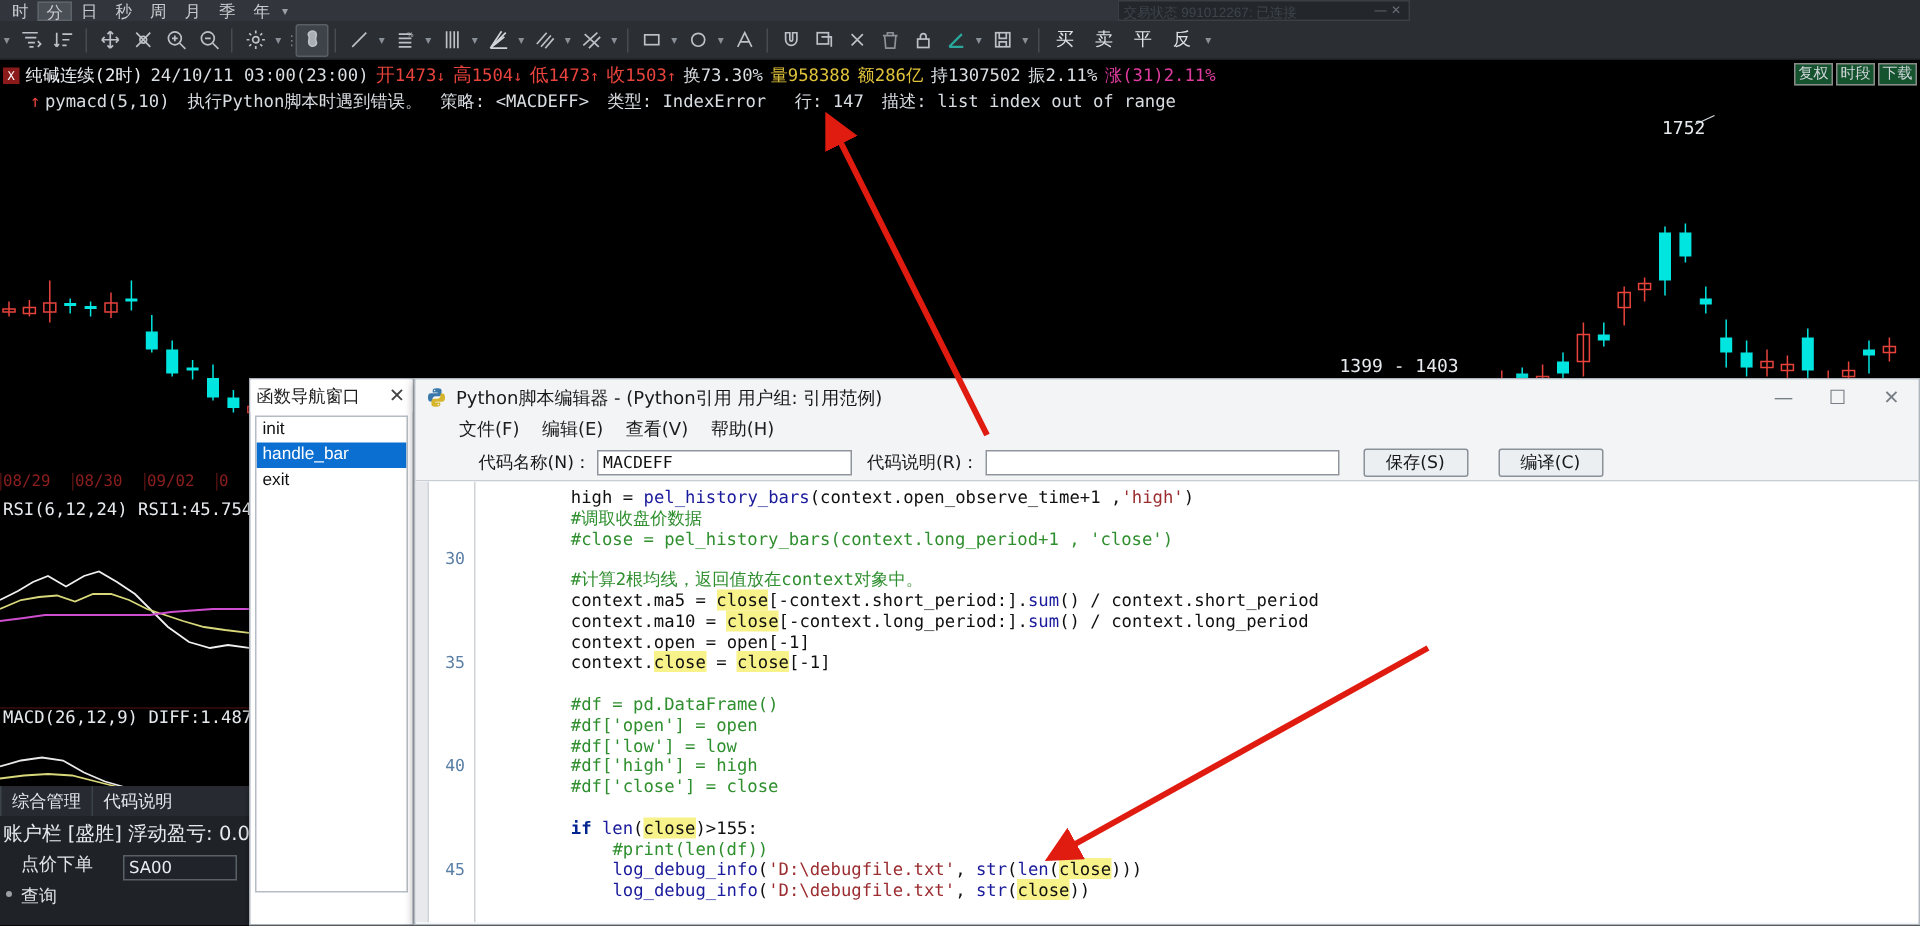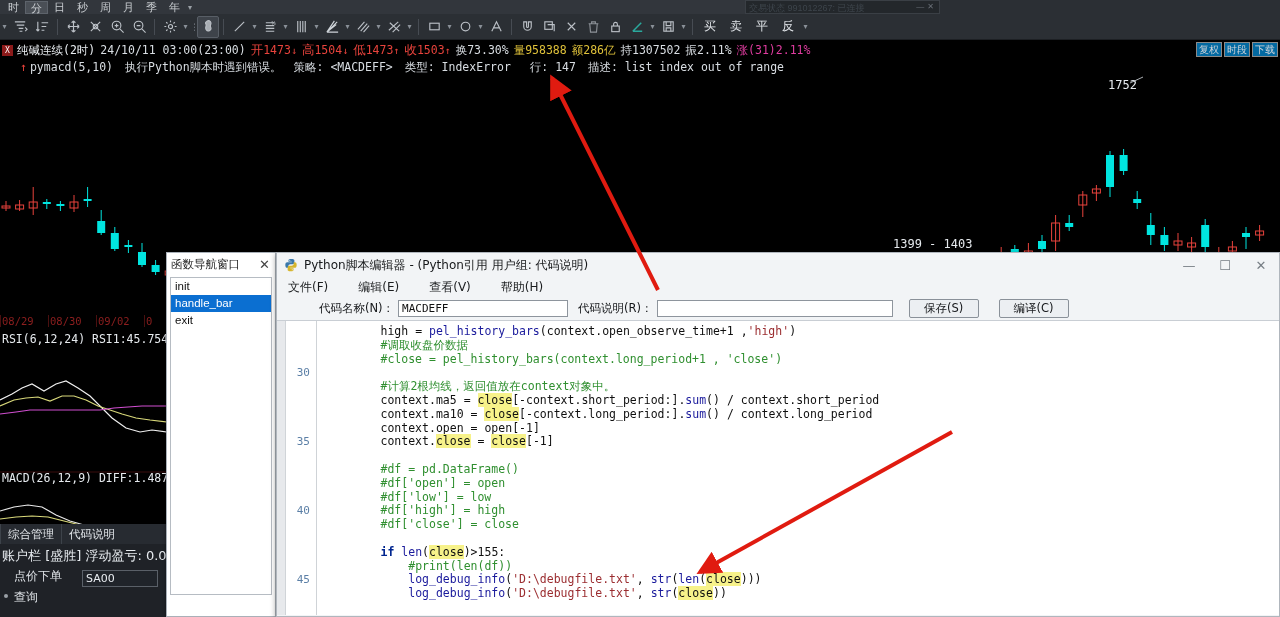--- a/index.html
+++ b/index.html
@@ -88,21 +88,21 @@
     margin:0 4px 0 2px; vertical-align:middle;
   }
   .pm-icon{ color:#e8433c; margin-right:3px;}
 
   #right-tags{
     position:absolute; right:2px; top:42px; display:flex; gap:2px; z-index:21;
   }
   .rtag{
     border:1px solid #8a8a8a; color:#cfd4d9; font-size:10px;
     padding:0px 2px; line-height:13px;
-    font-family:"DejaVu Sans", sans-serif; background:#0369a1;
+    font-family:"DejaVu Sans", sans-serif; background:#14532d;
   }
 
   
   #chart{
     position:absolute; left:0; top:75px; width:1280px; height:542px;
     background:#000; z-index:10; overflow:hidden;
   }
   #chart svg{ display:block; }
 
   .pricelabel{
@@ -196,21 +196,21 @@
   }
   #py-logo{ width:14px; height:14px; margin-right:6px; flex:0 0 auto;}
   #ew-wbtns{
     position:absolute; right:0; top:0; height:24px; display:flex;
   }
   .wbtn{
     width:36px; height:24px; display:flex; align-items:center; justify-content:center;
     color:#777e85; font-size:13px; cursor:default;
   }
   #ew-menu{
-    height:20px; display:flex; align-items:center; gap:18px; padding-left:5px;
+    height:20px; display:flex; gap:3px; padding-left:23px;
     font-size:12px; color:#1b1d1f; background:#f2f4f6;
   }
   .menu-item{ padding:1px 6px; cursor:default;}
   #ew-fields{
     height:24px; display:flex; align-items:center; padding-left:42px;
     font-size:12px; color:#15171a; background:#f2f4f6; gap:4px;
     border-bottom:1px solid #c9ced4;
   }
   .fl{ font-size:11.5px; white-space:nowrap; }
   #code-name{
@@ -659,21 +659,21 @@
       <div class="nav-item">exit</div>
     </div>
 </div>
 
 <div id="editor-window">
   <div id="ew-title">
     <svg id="py-logo" viewBox="0 0 32 32">
       <path d="M15.8 2c-3.3 0-5.6 1-5.6 3.4v3h7.6v1.2H7.4C5 9.6 3 11 3 15.9c0 4.9 1.8 6.3 4.3 6.3h2.6v-3.6c0-2.6 2.2-4.4 4.8-4.4h5.1c2.2 0 3.9-1.6 3.9-3.7V5.4C23.7 3.2 21.5 2 18.3 2h-2.5zm-2.6 2a1.2 1.2 0 110 2.4 1.2 1.2 0 010-2.4z" fill="#3a78ab"></path>
       <path d="M16.2 30c3.3 0 5.6-1 5.6-3.4v-3h-7.6v-1.2h10.4c2.4 0 4.4-1.4 4.4-6.3 0-4.9-1.8-6.3-4.3-6.3h-2.6v3.6c0 2.6-2.2 4.4-4.8 4.4h-5.1c-2.2 0-3.9 1.6-3.9 3.7v5.1C8.3 28.8 10.5 30 13.7 30h2.5zm2.6-2a1.2 1.2 0 110-2.4 1.2 1.2 0 010 2.4z" fill="#d6b52c"></path>
     </svg>
-    <span>Python脚本编辑器 - (Python引用 用户组: 代码说明)</span>
+    <span>Python脚本编辑器 - (Python引用 用户组: 引用范例)</span>
     <div id="ew-wbtns">
       <div class="wbtn">—</div>
       <div class="wbtn">☐</div>
       <div class="wbtn">✕</div>
     </div>
   </div>
   <div id="ew-menu">
       <div class="menu-item">文件(F)</div>
       <div class="menu-item">编辑(E)</div>
       <div class="menu-item">查看(V)</div>

